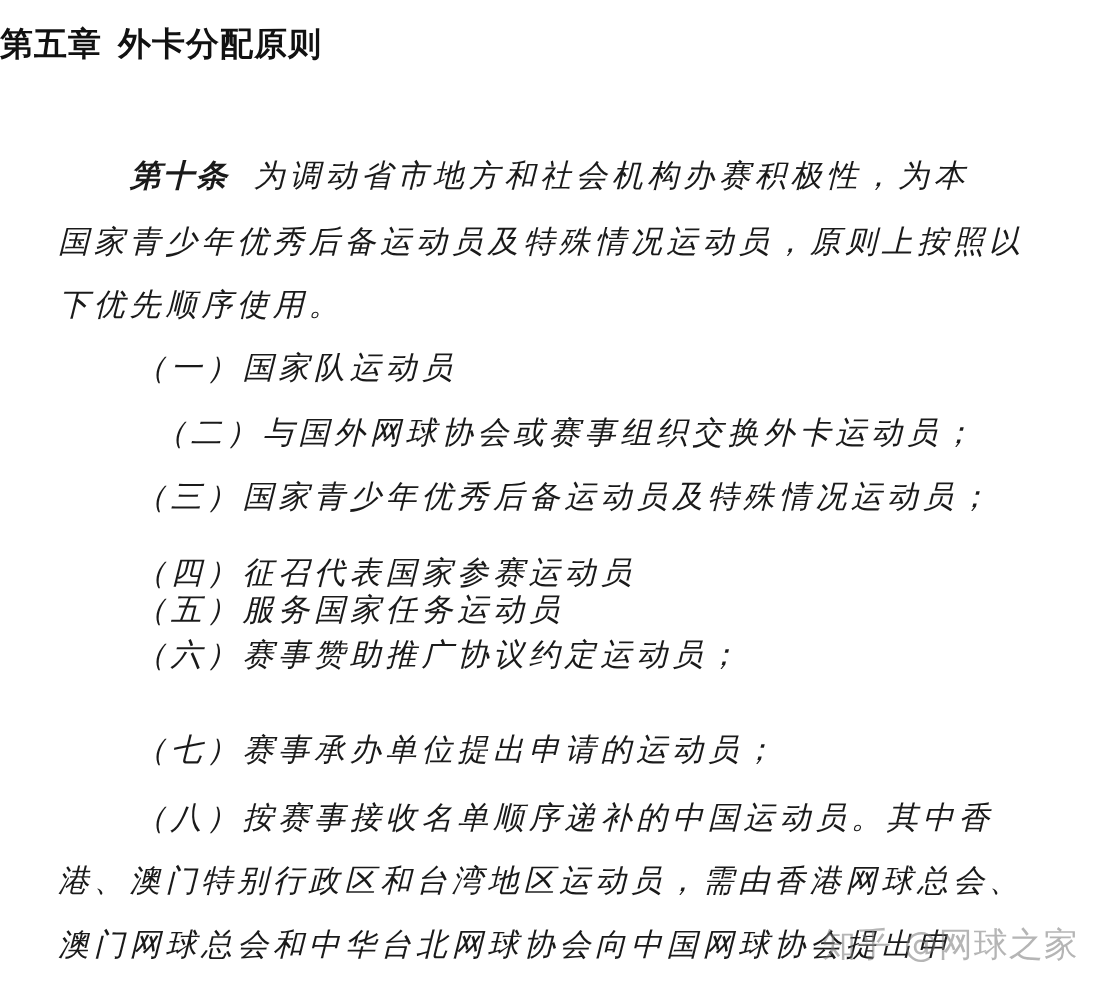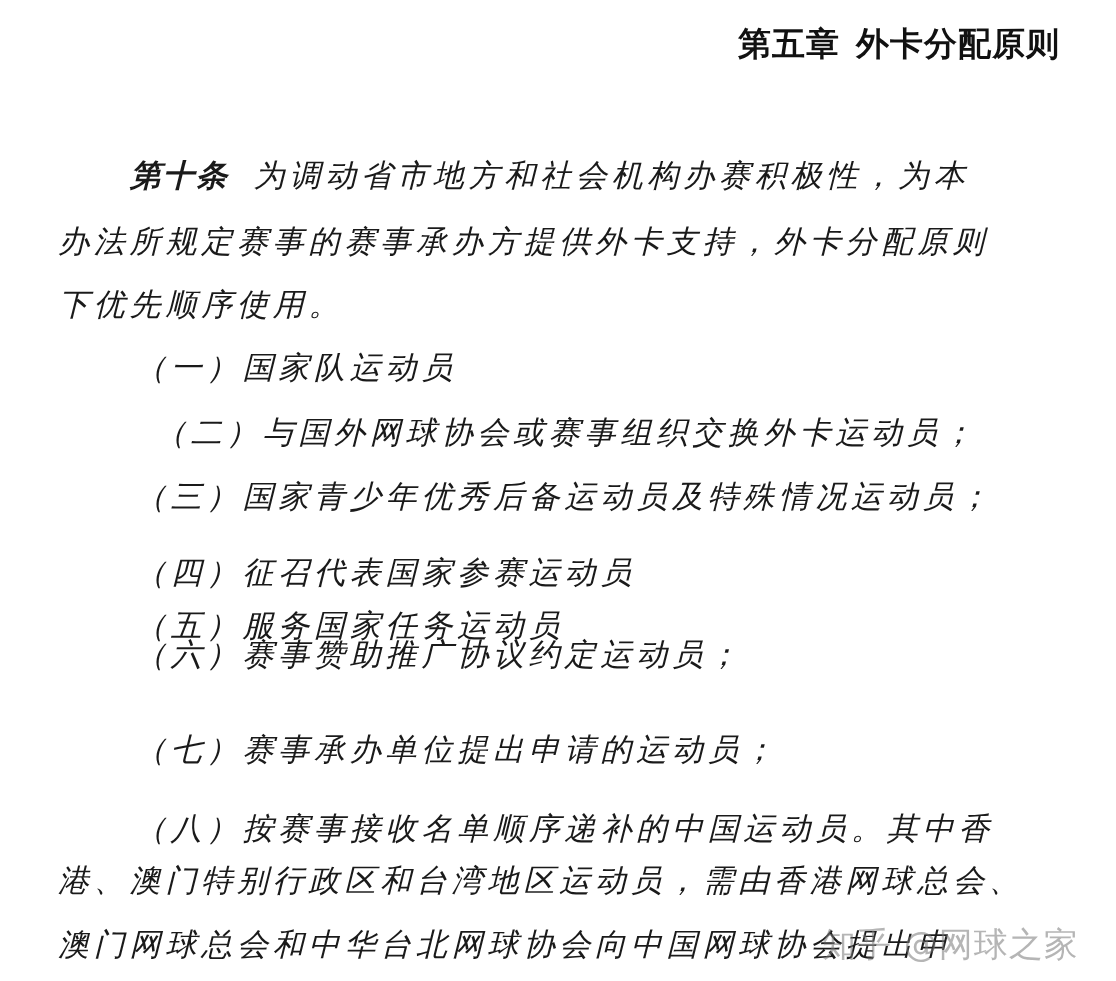--- a/index.html
+++ b/index.html
@@ -3,21 +3,21 @@
 <meta charset="utf-8">
 <style>
   html, body { margin: 0; padding: 0; background: #ffffff; }
   body {
     width: 1116px; height: 981px; position: relative; overflow: hidden;
     font-family: "DejaVu Serif", "Liberation Serif", serif;
     color: #1a1a1a;
   }
   .title {
     position: absolute; left: 0; top: 22px; width: 1060px;
-    text-align: right;
+    text-align: left;
     font-family: "DejaVu Sans", "Liberation Sans", sans-serif;
     font-size: 33px; font-weight: bold; letter-spacing: 1px;
     color: #111;
   }
   .title .sep { display: inline-block; width: 16px; }
   .line {
     position: absolute; left: 58px; font-size: 31px; letter-spacing: 4.8px;
     white-space: nowrap; line-height: 40px; font-style: italic;
   }
   .article-no { font-weight: bold; font-family: "DejaVu Sans", "Liberation Sans", sans-serif; letter-spacing: 2px; }
@@ -34,44 +34,44 @@
 <body>
 
 <div class="title">
   <span>第五章</span><span class="sep"></span><span>外卡分配原则</span>
 </div>
 
 <div class="line indent" style="top:155px;">
   <span class="article-no">第十条</span>
   <span style="display:inline-block;width:10px;"></span><span>为调动省市地方和社会机构办赛积极性，为本</span>
 </div>
-<div class="line" style="top:221px;">办法所规定赛事的赛事承办方提供外卡支持，外卡分配原则</div>
+<div class="line" style="top:221px;">国家青少年优秀后备运动员及特殊情况运动员，原则上按照以</div>
 <div class="line" style="top:284px;">下优先顺序使用。</div>
 
 <div class="line item" style="top:347px;">
   <span>（一）</span><span>国家队运动员</span>
 </div>
 <div class="line item" style="top:412px;margin-left:20px;">
   <span>（二）</span><span>与国外网球协会或赛事组织交换外卡运动员；</span>
 </div>
 <div class="line item" style="top:476px;">
   <span>（三）</span><span>国家青少年优秀后备运动员及特殊情况运动员；</span>
 </div>
 <div class="line item" style="top:520px;margin-top:32px;">
   <span>（四）</span><span>征召代表国家参赛运动员</span>
 </div>
-<div class="line item" style="top:605px;">
+<div class="line item" style="top:589px;">
   <span>（五）</span><span>服务国家任务运动员</span>
 </div>
 <div class="line item" style="top:634px;">
   <span>（六）</span><span>赛事赞助推广协议约定运动员；</span>
 </div>
 <div class="line item" style="top:729px;">
   <span>（七）</span><span>赛事承办单位提出申请的运动员；</span>
 </div>
-<div class="line item" style="top:797px;margin-top:11px;">
+<div class="line item" style="top:797px;">
   <span>（八）</span><span>按赛事接收名单顺序递补的中国运动员。其中香</span>
 </div>
 
 <div class="line" style="top:860px;">港、澳门特别行政区和台湾地区运动员，需由香港网球总会、</div>
 <div class="line" style="top:924px;text-align:center;">澳门网球总会和中华台北网球协会向中国网球协会提出申</div>
 
 <div class="watermark">知乎 @网球之家</div>
 
 </body></html>

